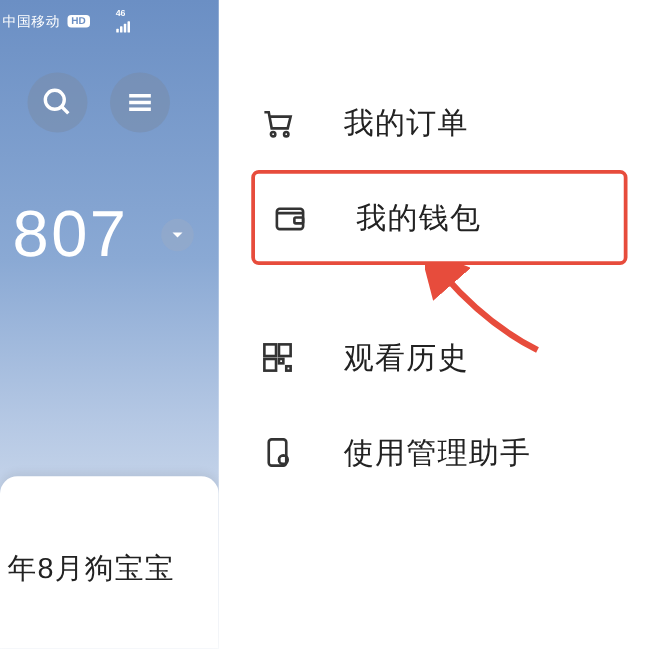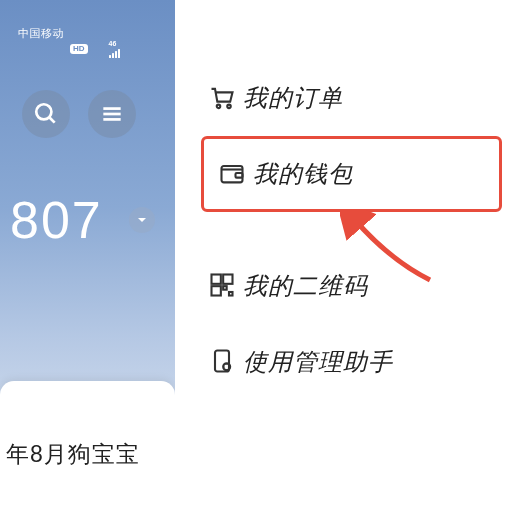--- a/index.html
+++ b/index.html
@@ -19,34 +19,33 @@
     .left-panel {
       width: 175px;
       height: 100%;
       background: linear-gradient(180deg, #6b8fc4 0%, #8aa9d4 40%, #b5c8e4 65%, #e8eef6 100%);
       position: relative;
       overflow: hidden;
     }
     .status-bar {
       display: flex;
       align-items: center;
-      padding: 8px 10px 4px 18px;
+      padding: 8px 10px 4px 2px;
       color: #fff;
       font-size: 11px;
       font-weight: 500;
     }
     .carrier {
       letter-spacing: 0.5px;
     }
     .status-icons {
       display: flex;
       align-items: center;
       gap: 21px;
       margin-left: 6px;
-      margin-top: 32px;
     }
     .hd-badge {
       background: #fff;
       color: #6b8fc4;
       border-radius: 3px;
       padding: 0 3px;
       font-size: 8px;
       font-weight: bold;
       line-height: 10px;
     }
@@ -142,24 +141,24 @@
       letter-spacing: 1px;
     }
 
     .right-panel {
       flex: 1;
       background: #fff;
       padding: 60px 30px 0 26px;
     }
     .menu-item {
       display: flex;
-      gap: 6px;
+      align-items: center;
+      gap: 38px;
       padding: 22px 6px;
       cursor: pointer;
-      font-style: italic;
     }
     .menu-item.highlighted {
       border: 3px solid #e74c3c;
       border-radius: 6px;
       padding: 19px 13px;
     }
     .menu-icon {
       width: 30px;
       height: 30px;
       display: flex;
@@ -271,21 +270,21 @@
   <div class="menu-item">
     <span class="menu-icon">
       <svg viewBox="0 0 24 24">
           <rect x="3" y="3" width="8" height="8"></rect>
           <rect x="13" y="3" width="8" height="8"></rect>
           <rect x="3" y="13" width="8" height="8"></rect>
           <rect x="13" y="13" width="3" height="3"></rect>
           <rect x="18" y="18" width="3" height="3"></rect>
         </svg>
     </span>
-    <span class="menu-label">我的二维码</span>
+    <span class="menu-label">观看历史</span>
   </div>
 
 
   <div class="menu-item">
     <span class="menu-icon">
       <svg viewBox="0 0 24 24">
           <rect x="6" y="3" width="12" height="18" rx="2"></rect>
           <circle cx="16" cy="17" r="3"></circle>
           <path d="M16 15v-1m0 6v-1m2-2h1m-6 0h1"></path>
         </svg>

